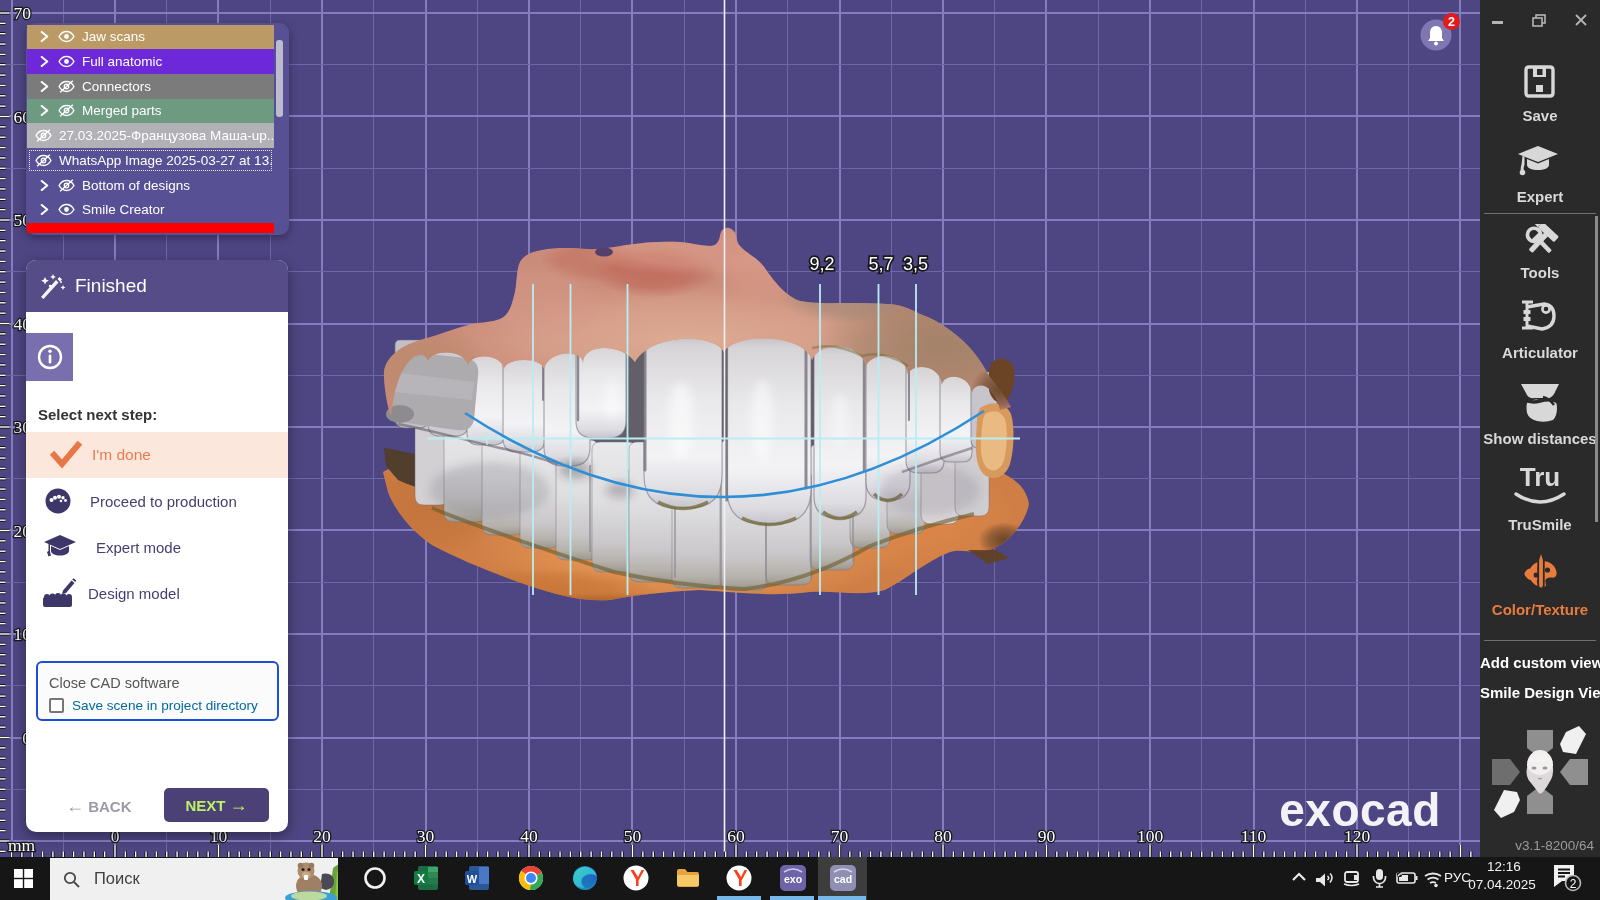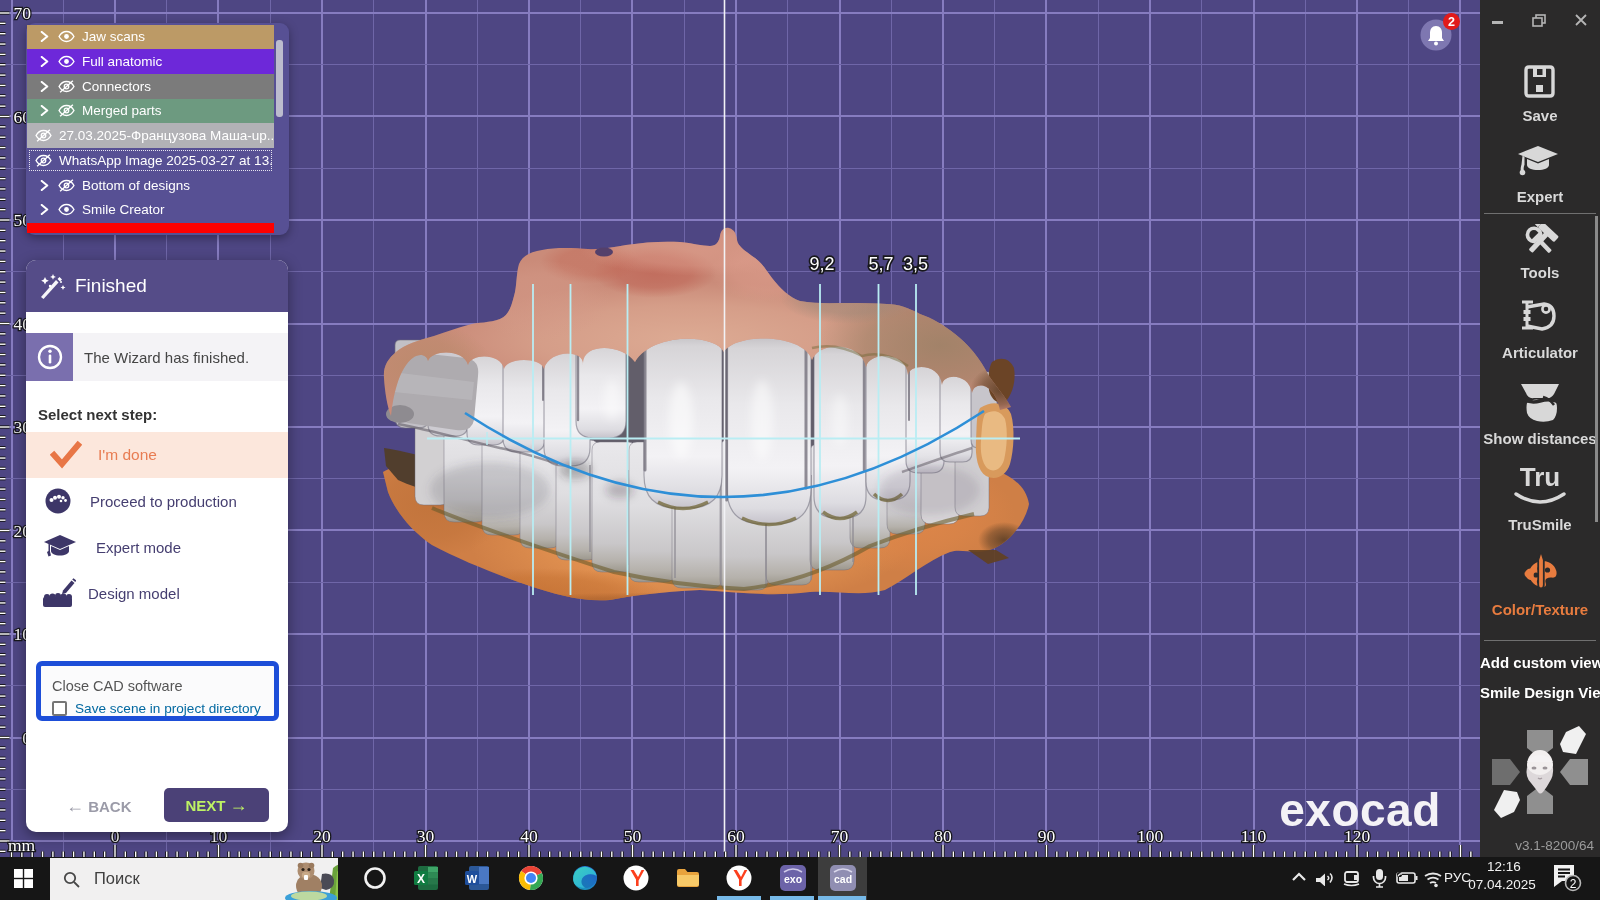--- a/index.html
+++ b/index.html
@@ -859,30 +859,29 @@
   <div style="margin-left:8px;color:#fff;font-size:19px">Finished</div>
 </div>
 <div class="abs" style="left:0;top:73px;width:262px;height:48px;display:flex">
   <div style="width:47px;background:#7a6fae;display:flex;align-items:center;justify-content:center">
           <svg width="28" height="28" viewBox="0 0 28 28">
             <circle cx="14" cy="14" r="11" fill="none" stroke="#fff" stroke-width="2.4"></circle>
             <rect x="12.7" y="11.5" width="2.6" height="9" rx="1.3" fill="#fff"></rect>
             <circle cx="14" cy="8.2" r="1.7" fill="#fff"></circle>
           </svg>
         </div>
-  <div style="flex:1;background:#f4f3f6;display:flex;align-items:center;padding-left:11px;color:#454545;font-size:15px">The Wizard has finished.</div>
 </div>
 <div class="abs" style="left:12px;top:146px;font-weight:bold;font-size:15px;color:#333">Select next step:</div>
 <div class="abs" style="left:0;top:172px;width:262px;height:46px;background:#fce7dc;display:flex;align-items:center">
   <div style="margin-left:24px;display:flex">
           <svg width="32" height="30" viewBox="0 0 32 30">
             <path d="M4 15 L12 24 L28 5" fill="none" stroke="#e87646" stroke-width="6" stroke-linecap="square"></path>
           </svg>
         </div>
-  <div style="margin-left:16px;color:#e87c52;font-size:15.5px">I'm done</div>
+  <div style="margin-left:10px;color:#e87c52;font-size:15.5px">I'm done</div>
 </div>
 <div class="abs" style="left:0;top:218px;width:262px;height:46px;display:flex;align-items:center">
   <div style="margin-left:18px;display:flex">
           <svg width="28" height="28" viewBox="0 0 28 28">
             <circle cx="14" cy="14" r="12.5" fill="#3d3668"></circle>
             <g fill="#fff">
               <circle cx="7.5" cy="13" r="2"></circle>
               <circle cx="11" cy="10.8" r="2"></circle>
               <circle cx="15" cy="9.8" r="2"></circle>
               <circle cx="19" cy="10.8" r="1.7"></circle>
@@ -915,21 +914,21 @@
               <circle cx="16" cy="18" r="3"></circle>
               <circle cx="21.5" cy="18.4" r="3"></circle>
               <circle cx="27" cy="19" r="3"></circle>
               <path d="M21 12.5 L29.5 2.5 L32.5 5 L24 15 L20 16z"></path>
               <path d="M30.2 1.6 l3 2.5 1.2-1.5 L31.5 0.2z"></path>
             </g>
           </svg>
         </div>
   <div style="margin-left:12px;color:#453e70;font-size:15px">Design model</div>
 </div>
-<div class="abs" style="left:10px;top:401px;width:243px;height:60px;border:5px solid #1d4ed8;border-radius:6px;background:#fbfbfc">
+<div class="abs" style="left:10px;top:401px;width:243px;height:60px;border:2px solid #1d4ed8;border-radius:6px;background:#fbfbfc">
   <div style="margin:12px 0 0 11px;color:#555;font-size:14.5px">Close CAD software</div>
   <div style="margin:7px 0 0 11px;display:flex;align-items:center">
     <div style="width:15px;height:15px;border:2px solid #757575;border-radius:2px;background:#fff"></div>
     <div style="margin-left:8px;font-weight:normal;font-size:13.6px;color:#0369a1;white-space:nowrap">Save scene in project directory</div>
   </div>
 </div>
 <div class="abs" style="left:40px;top:536px;color:#9b9ba8;font-weight:bold;font-size:15px"><span style="font-size:18px">←</span> BACK</div>
 <div class="abs" style="left:138px;top:528px;width:105px;height:34px;background:#4b4177;border-radius:5px;color:#bef264;font-weight:bold;font-size:15px;display:flex;align-items:center;justify-content:center">NEXT&nbsp;<span style="font-size:18px">→</span></div>
 </div>
 </div>

